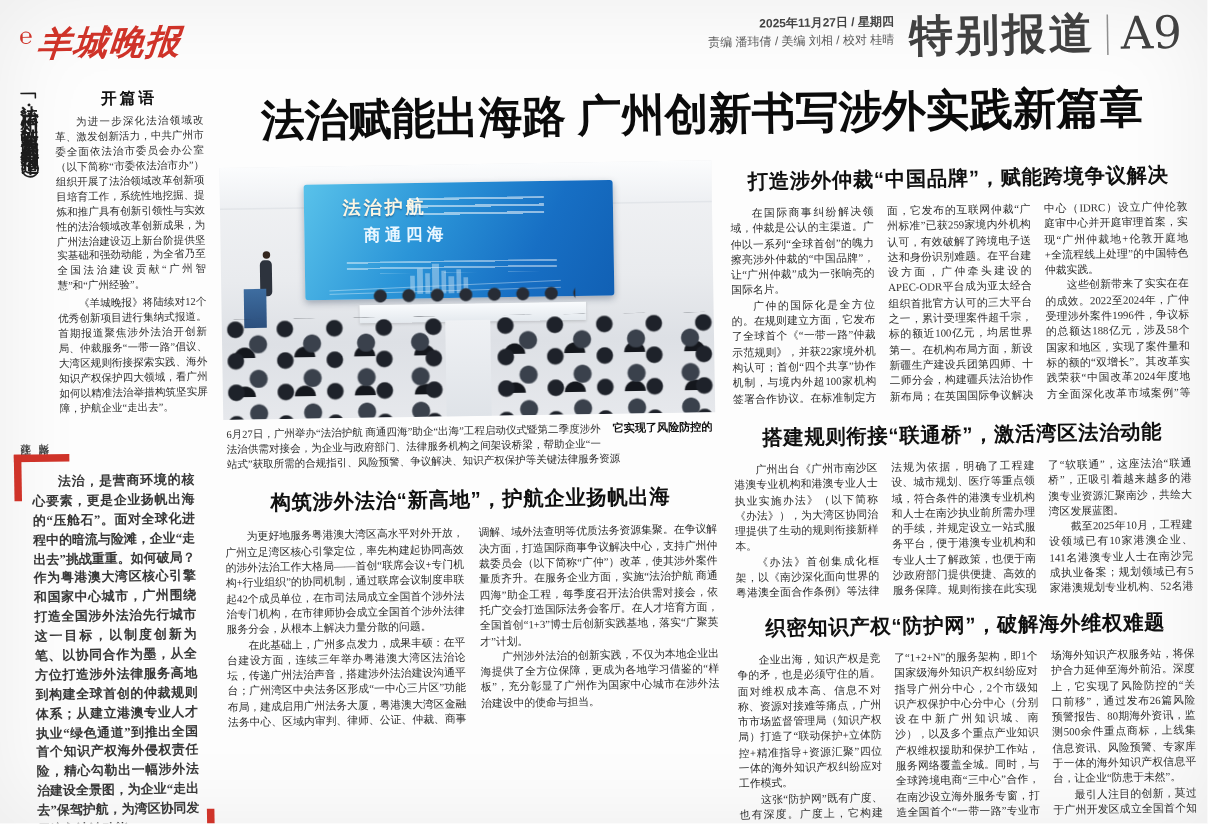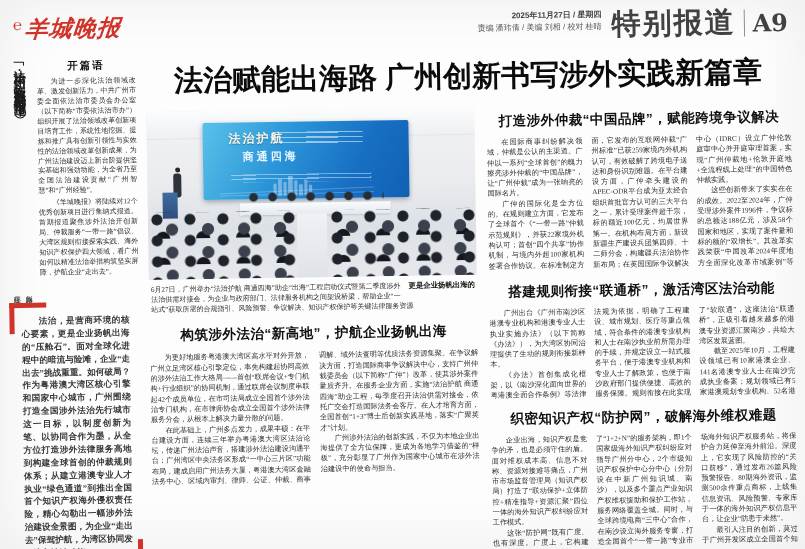--- a/index.html
+++ b/index.html
@@ -14,21 +14,21 @@
   .logo-mark{color:#cf3329;font-weight:bold;font-size:15px;line-height:1;transform:translateY(-4px);}
   .logo-text{color:#cf3329;font-size:23px;font-weight:bold;font-style:italic;letter-spacing:1px;
              font-family:"DejaVu Serif", serif;transform:skewX(-6deg);}
   .header-right{display:flex;align-items:flex-start;gap:10px;}
   .meta{text-align:right;font-size:8px;color:#5a5a5a;line-height:1.5;padding-top:4px;
         font-family:"Liberation Sans", sans-serif;}
   .meta .d1{font-weight:bold;color:#444;}
   .banner{display:flex;align-items:center;gap:8px;color:#414141;}
   .banner .sec{font-size:29px;font-weight:bold;letter-spacing:2px;font-family:"Liberation Serif", serif;}
   .banner .vline{width:1px;height:27px;background:#8f8f8f;display:inline-block;}
-  .banner .pno{font-size:24px;font-weight:bold;font-family:"DejaVu Serif", serif;}
+  .banner .pno{font-size:30px;font-weight:normal;font-family:"DejaVu Serif", serif;}
 
   
   .content{display:flex;padding:4px 12px 0 8px;gap:10px;}
   .sidebar{width:130px;flex-shrink:0;}
   .main{flex:1;min-width:0;}
 
   
   .side-top{display:flex;gap:5px;}
   .strip{width:26px;display:flex;flex-direction:column;align-items:center;}
   .series{writing-mode:vertical-rl;font-size:12px;font-weight:bold;color:#1c1c1c;letter-spacing:2px;height:218px;line-height:1.15;}
@@ -182,21 +182,21 @@
                 </svg>
               </div>
               <div class="presenter"></div>
               <div class="podium"></div>
               <div class="panelists"></div>
               <div class="headtable"></div>
               <div class="aisle"></div>
               <div class="crowd left"></div>
               <div class="crowd right"></div>
             </div>
-            <p class="caption"><span class="credit">更是企业扬帆出海的</span><span>6月27日，广州举办“法治护航 商通四海”助企“出海”工程启动仪式暨第二季度涉外法治供需对接会，为企业与政府部门、法律服务机构之间架设桥梁，帮助企业“一站式”获取所需的合规指引、风险预警、争议解决、知识产权保护等关键法律服务资源</span></p>
+            <p class="caption"><span class="credit">它实现了风险防控的</span><span>6月27日，广州举办“法治护航 商通四海”助企“出海”工程启动仪式暨第二季度涉外法治供需对接会，为企业与政府部门、法律服务机构之间架设桥梁，帮助企业“一站式”获取所需的合规指引、风险预警、争议解决、知识产权保护等关键法律服务资源</span></p>
 
             <h2 class="sect-title">构筑涉外法治“新高地”，护航企业扬帆出海</h2>
             <div class="cols">
               <p>为更好地服务粤港澳大湾区高水平对外开放，广州立足湾区核心引擎定位，率先构建起协同高效的涉外法治工作大格局——首创“联席会议+专门机构+行业组织”的协同机制，通过联席会议制度串联起42个成员单位，在市司法局成立全国首个涉外法治专门机构，在市律师协会成立全国首个涉外法律服务分会，从根本上解决力量分散的问题。</p>
               <p>在此基础上，广州多点发力，成果丰硕：在平台建设方面，连续三年举办粤港澳大湾区法治论坛，传递广州法治声音，搭建涉外法治建设沟通平台；广州湾区中央法务区形成“一中心三片区”功能布局，建成启用广州法务大厦，粤港澳大湾区金融法务中心、区域内审判、律师、公证、仲裁、商事调解、域外法查明等优质法务资源集聚。在争议解决方面，打造国际商事争议解决中心，支持广州仲裁委员会（以下简称“广仲”）改革，使其涉外案件量质齐升。在服务企业方面，实施“法治护航 商通四海”助企工程，每季度召开法治供需对接会，依托广交会打造国际法务会客厅。在人才培育方面，全国首创“1+3”博士后创新实践基地，落实“广聚英才”计划。</p>
               <p>广州涉外法治的创新实践，不仅为本地企业出海提供了全方位保障，更成为各地学习借鉴的“样板”，充分彰显了广州作为国家中心城市在涉外法治建设中的使命与担当。</p>
             </div>
           </div>
 
           <div class="right-region">

